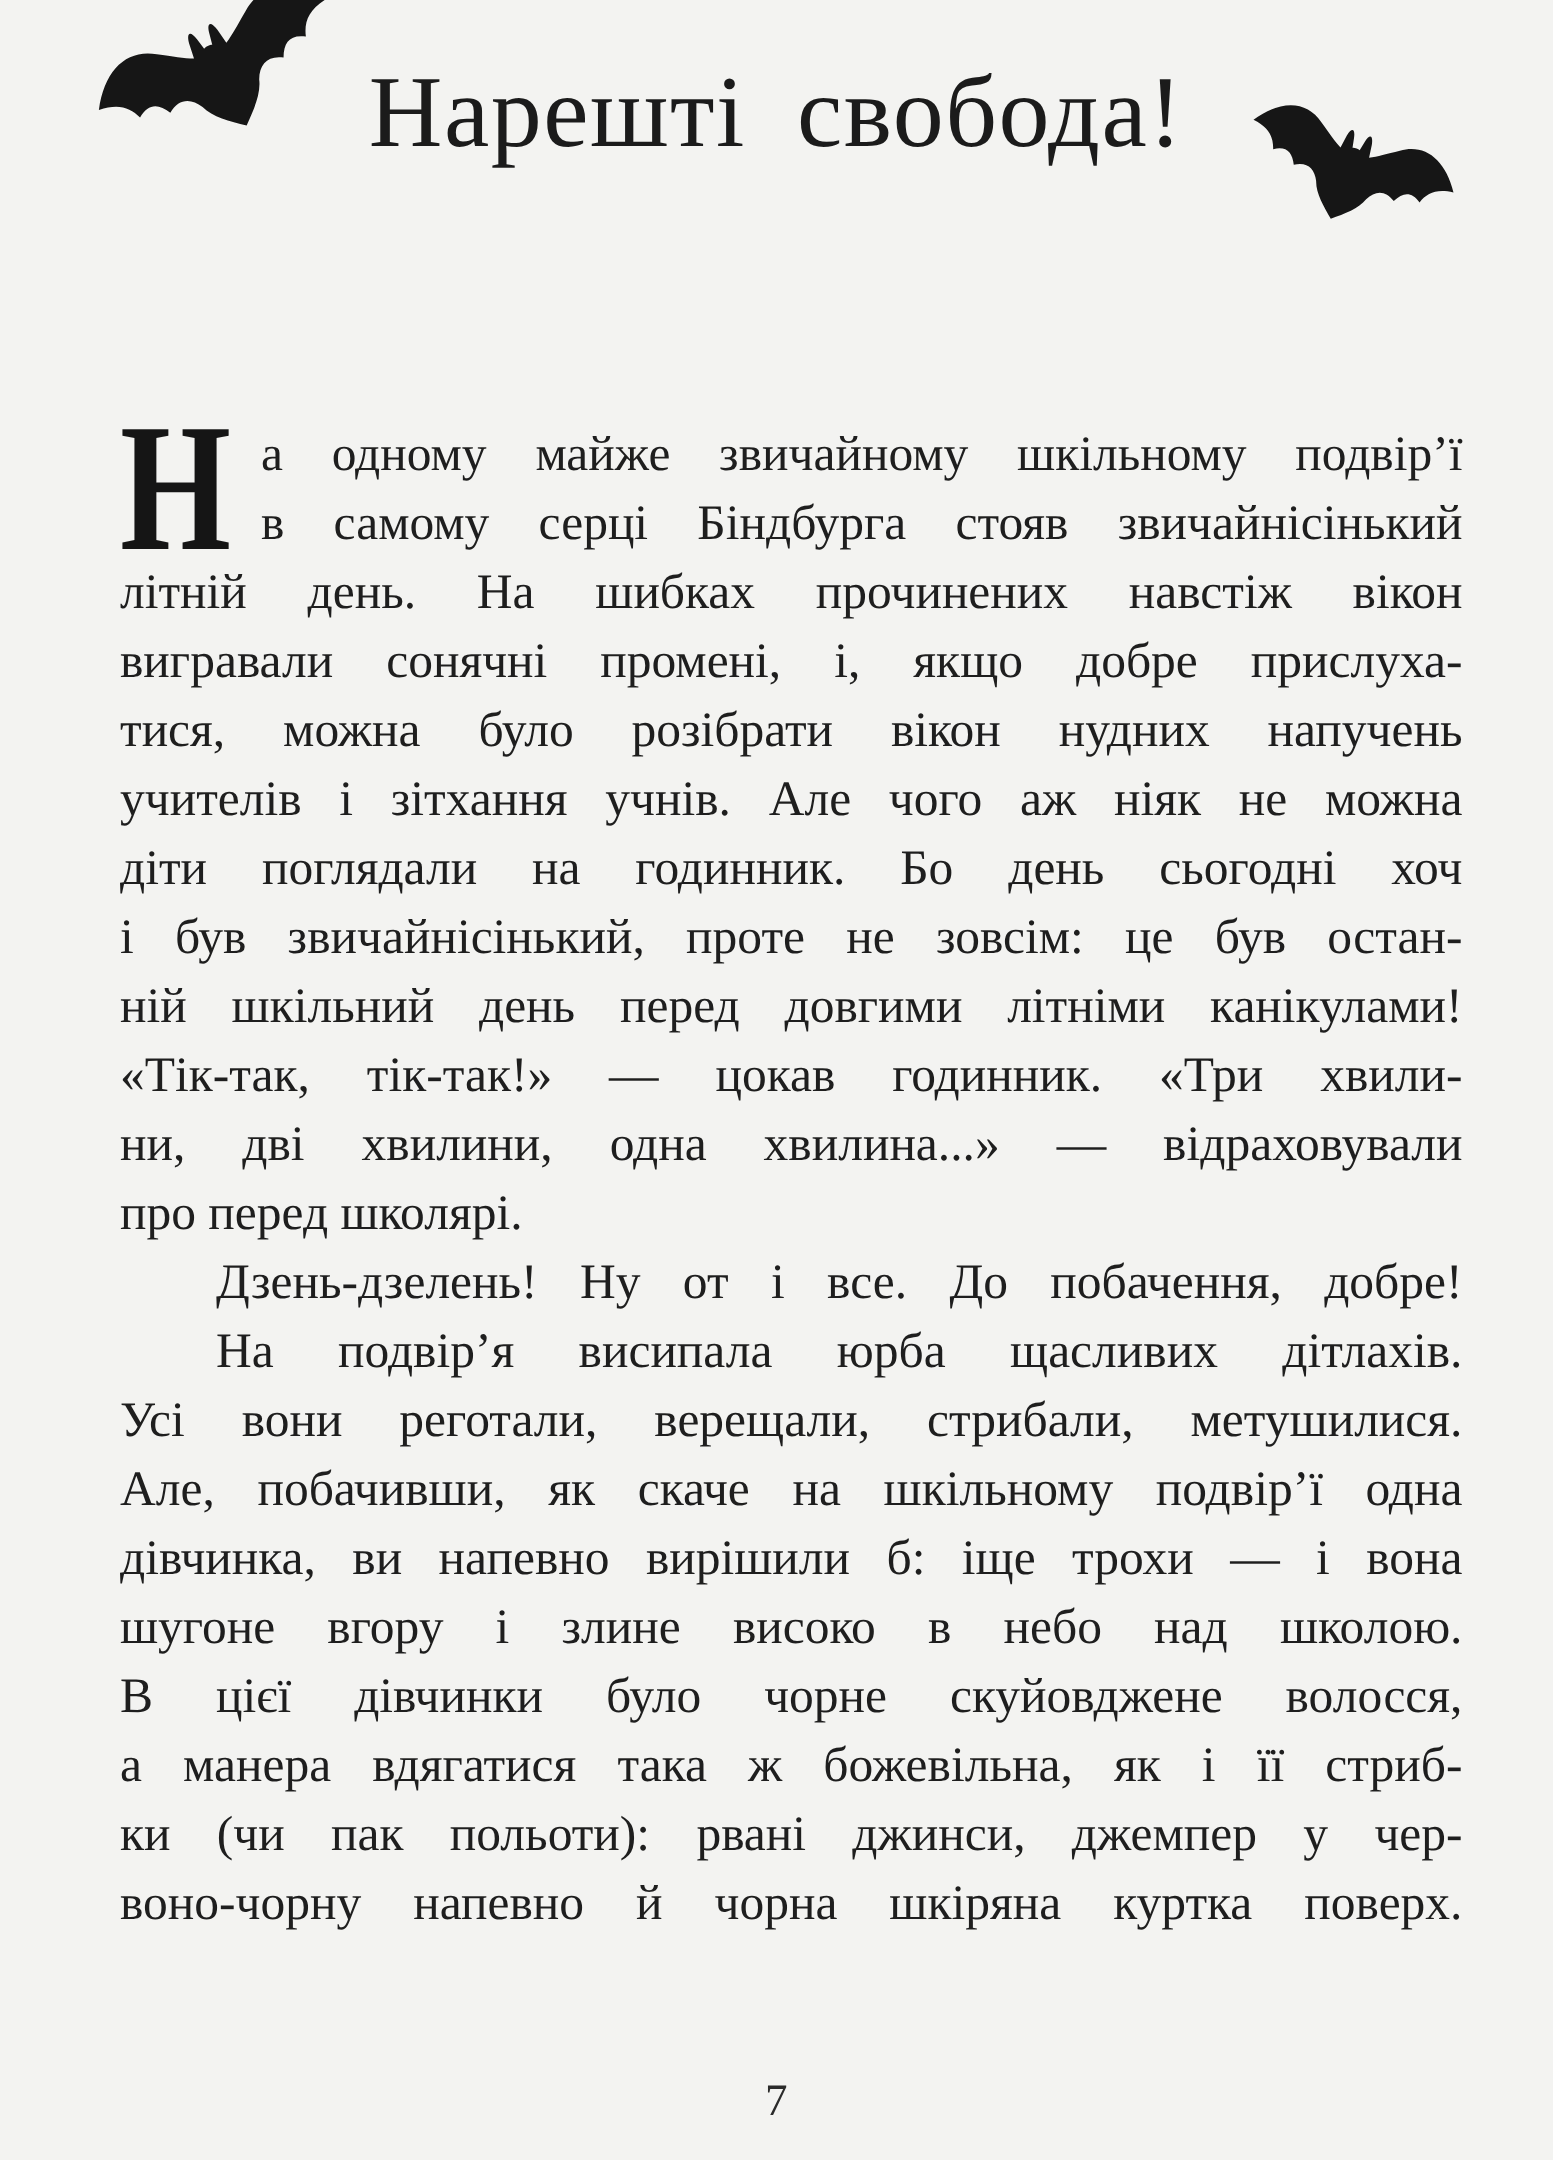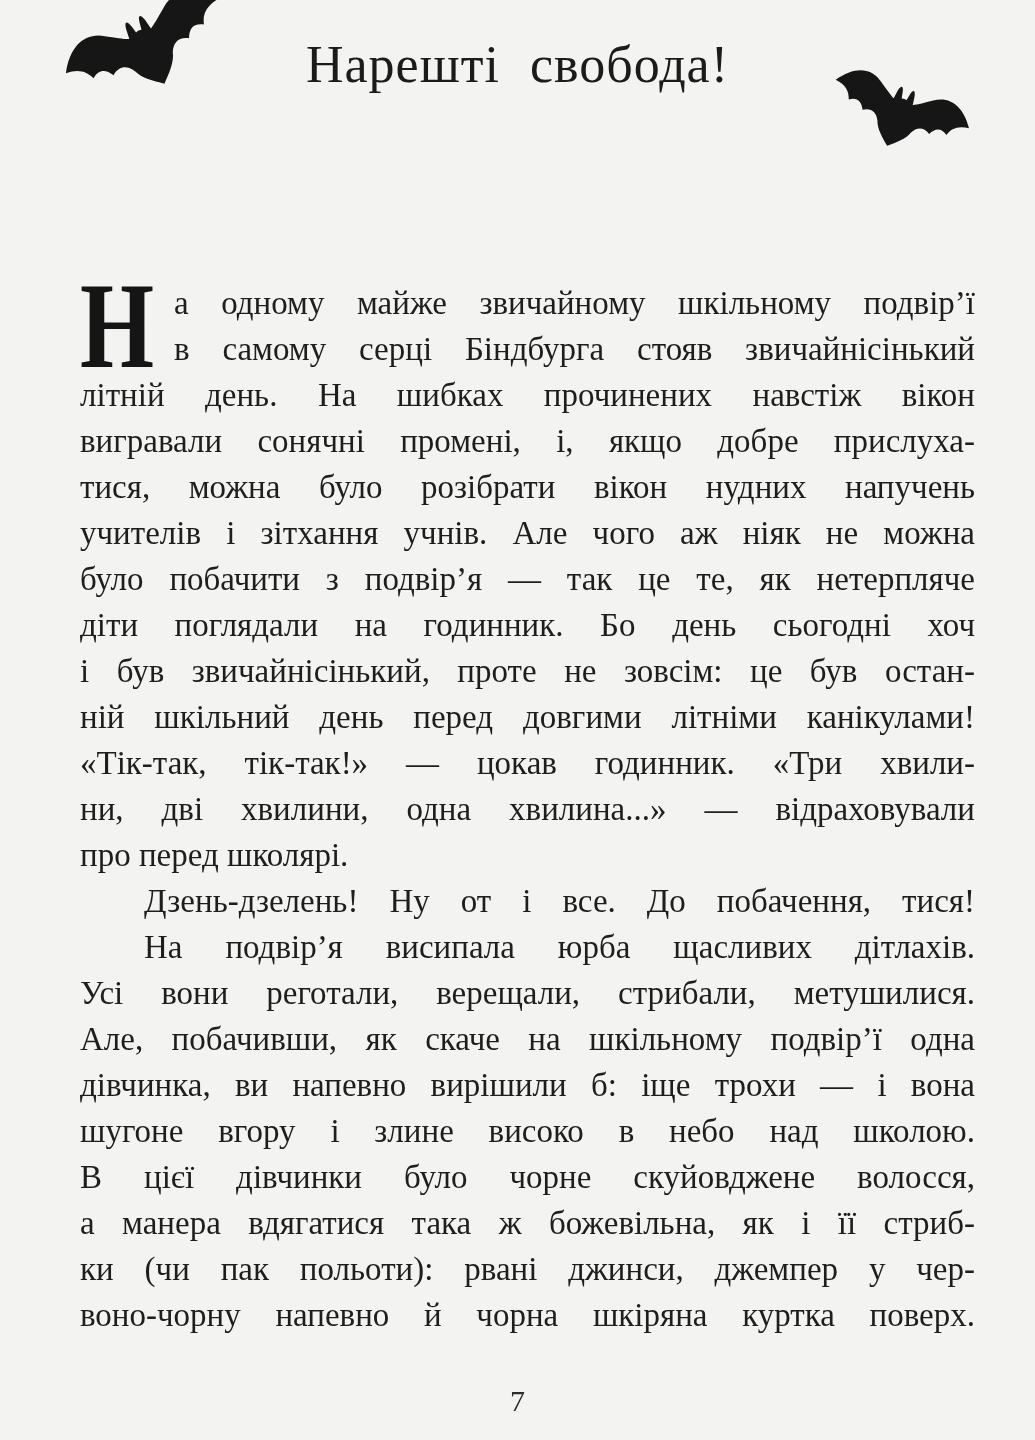--- a/index.html
+++ b/index.html
@@ -16,21 +16,21 @@
     overflow: hidden;
   }
 
   
   .chapter-title {
     position: absolute;
     top: 34px;
     left: 0;
     width: 100%;
     text-align: center;
-    font-size: 52px;
+    font-size: 68px;
     line-height: 1.2;
     letter-spacing: 1px;
     word-spacing: 16px;
     color: #1b1b1b;
     font-family: Liberation Serif, serif;
   }
 
   .bat {
     position: absolute;
   }
@@ -114,31 +114,30 @@
   <div class="body-text">
 
     <div>
       <span class="drop-cap">Н</span>
       <div class="line">а одному майже звичайному шкільному подвір’ї</div>
       <div class="line">в самому серці Біндбурга стояв звичайнісінький</div>
       <div class="line">літній день. На шибках прочинених навстіж вікон</div>
       <div class="line">вигравали сонячні промені, і, якщо добре прислуха-</div>
       <div class="line">тися, можна було розібрати вікон нудних напучень</div>
       <div class="line">учителів і зітхання учнів. Але чого аж ніяк не можна</div>
-      <div class="line">було побачити з подвір’я — так це те, як нетерпляче</div>
       <div class="line">діти поглядали на годинник. Бо день сьогодні хоч</div>
       <div class="line">і був звичайнісінький, проте не зовсім: це був остан-</div>
       <div class="line">ній шкільний день перед довгими літніми канікулами!</div>
       <div class="line">«Тік-так, тік-так!» — цокав годинник. «Три хвили-</div>
       <div class="line">ни, дві хвилини, одна хвилина...» — відраховували</div>
       <div class="line end-left">про перед школярі.</div>
     </div>
 
     <div>
-      <div class="line indent">Дзень-дзелень! Ну от і все. До побачення, тися!</div>
+      <div class="line indent">Дзень-дзелень! Ну от і все. До побачення, добре!</div>
     </div>
 
     <div>
       <div class="line indent">На подвір’я висипала юрба щасливих дітлахів.</div>
       <div class="line">Усі вони реготали, верещали, стрибали, метушилися.</div>
       <div class="line">Але, побачивши, як скаче на шкільному подвір’ї одна</div>
       <div class="line">дівчинка, ви напевно вирішили б: іще трохи — і вона</div>
       <div class="line">шугоне вгору і злине високо в небо над школою.</div>
       <div class="line">В цієї дівчинки було чорне скуйовджене волосся,</div>
       <div class="line">а манера вдягатися така ж божевільна, як і її стриб-</div>

